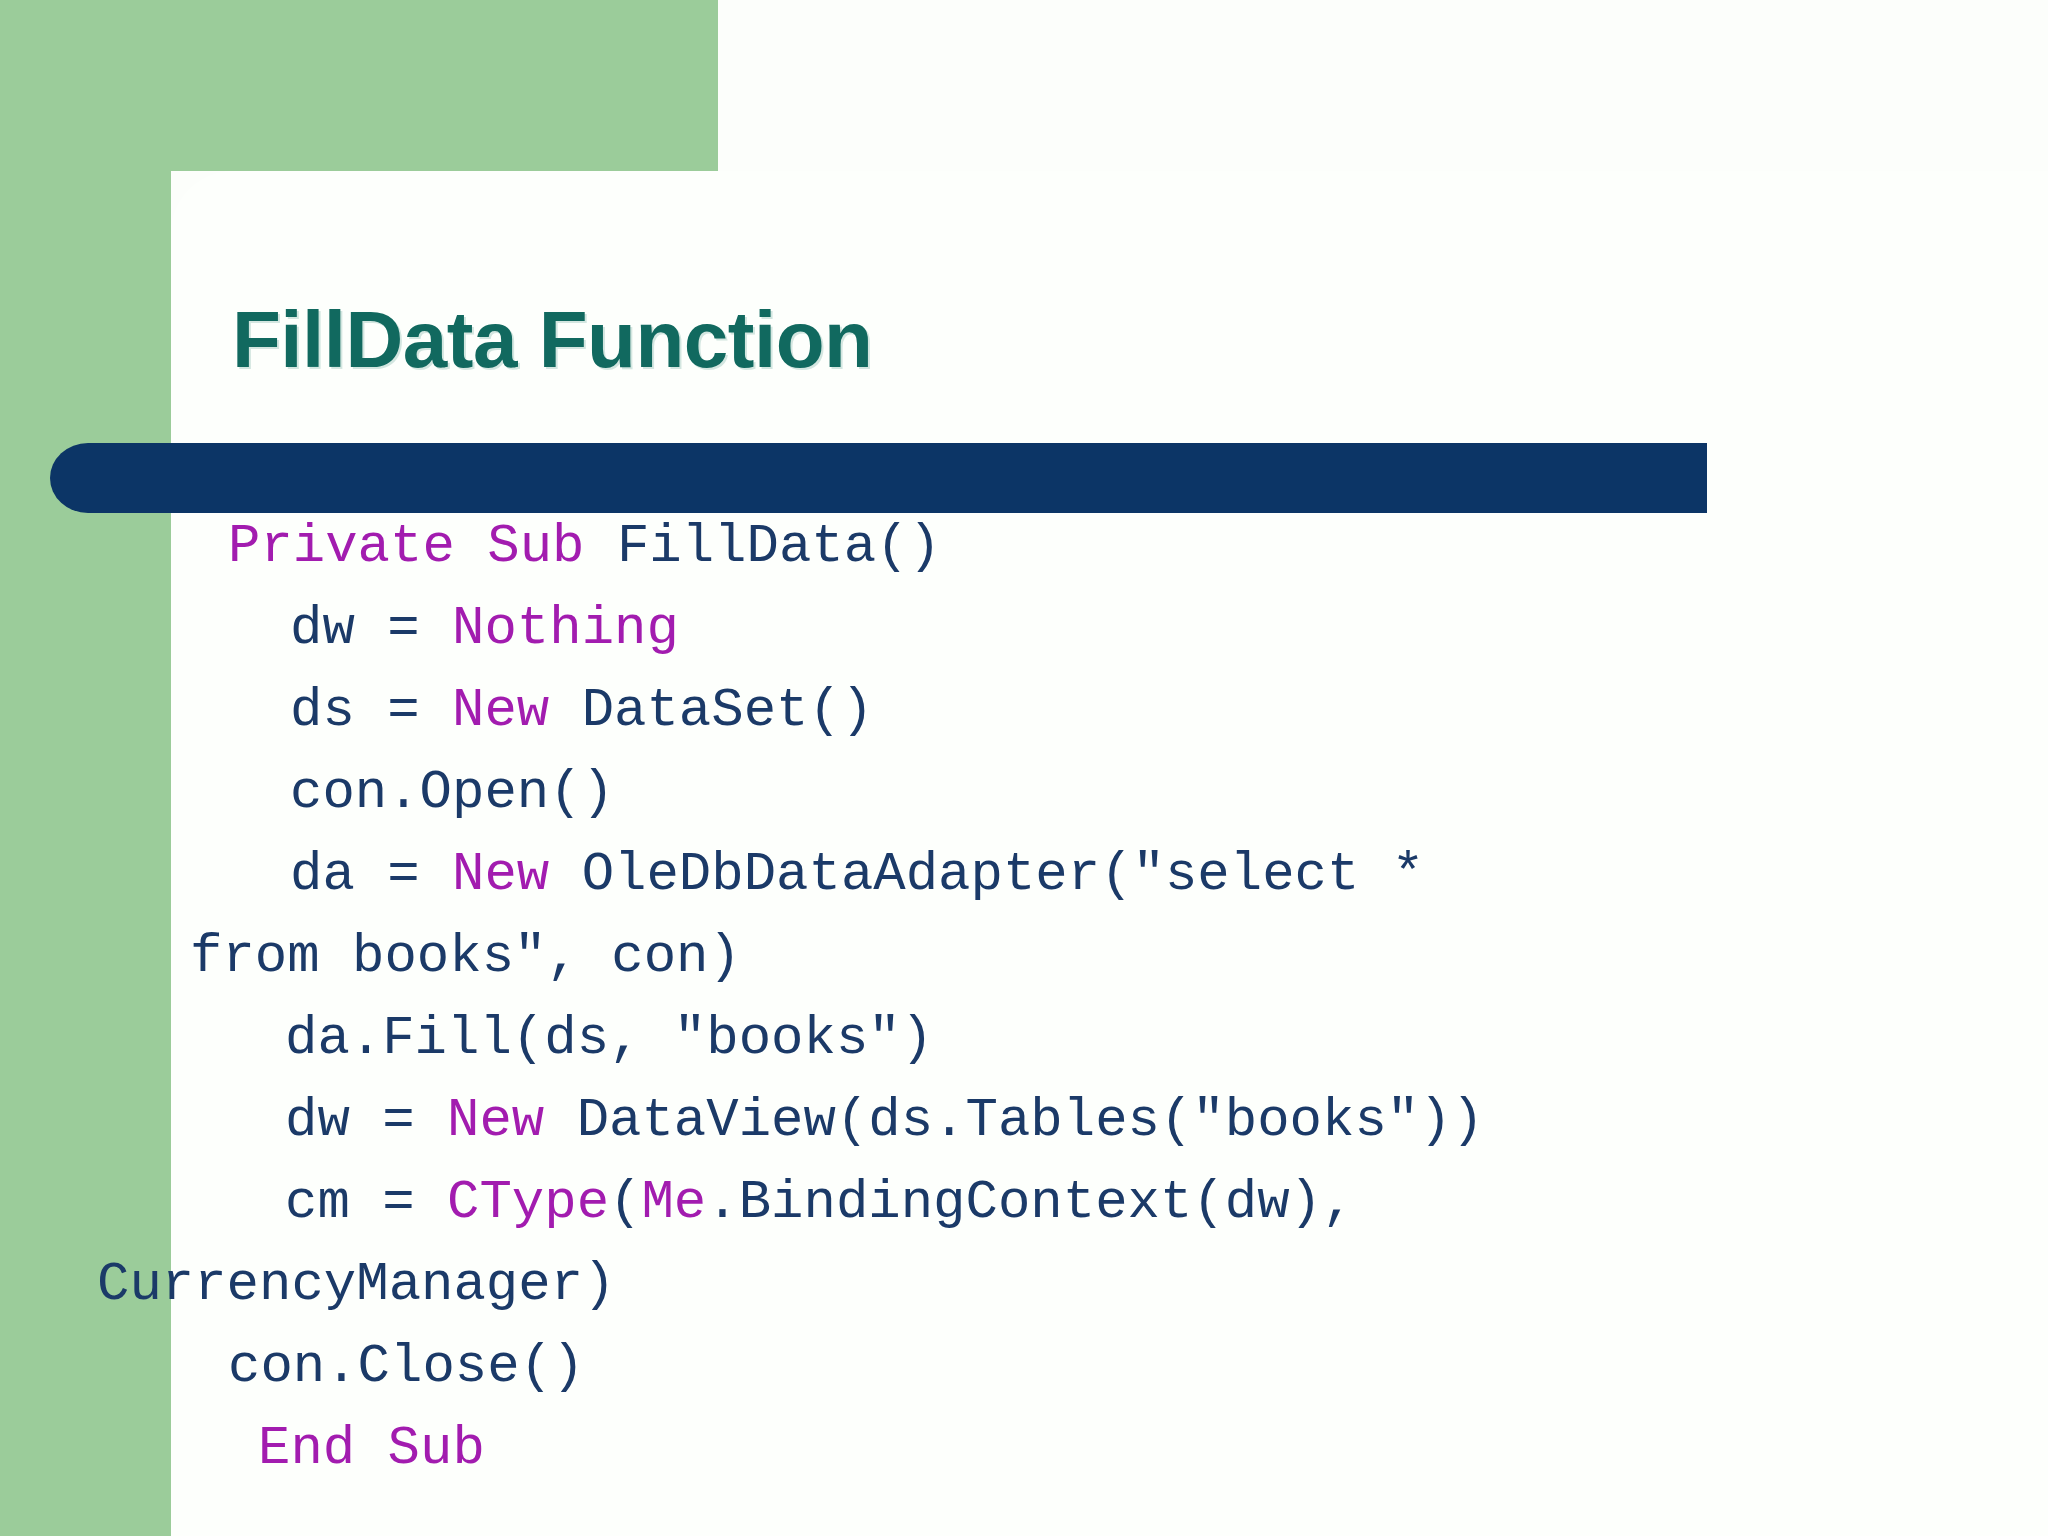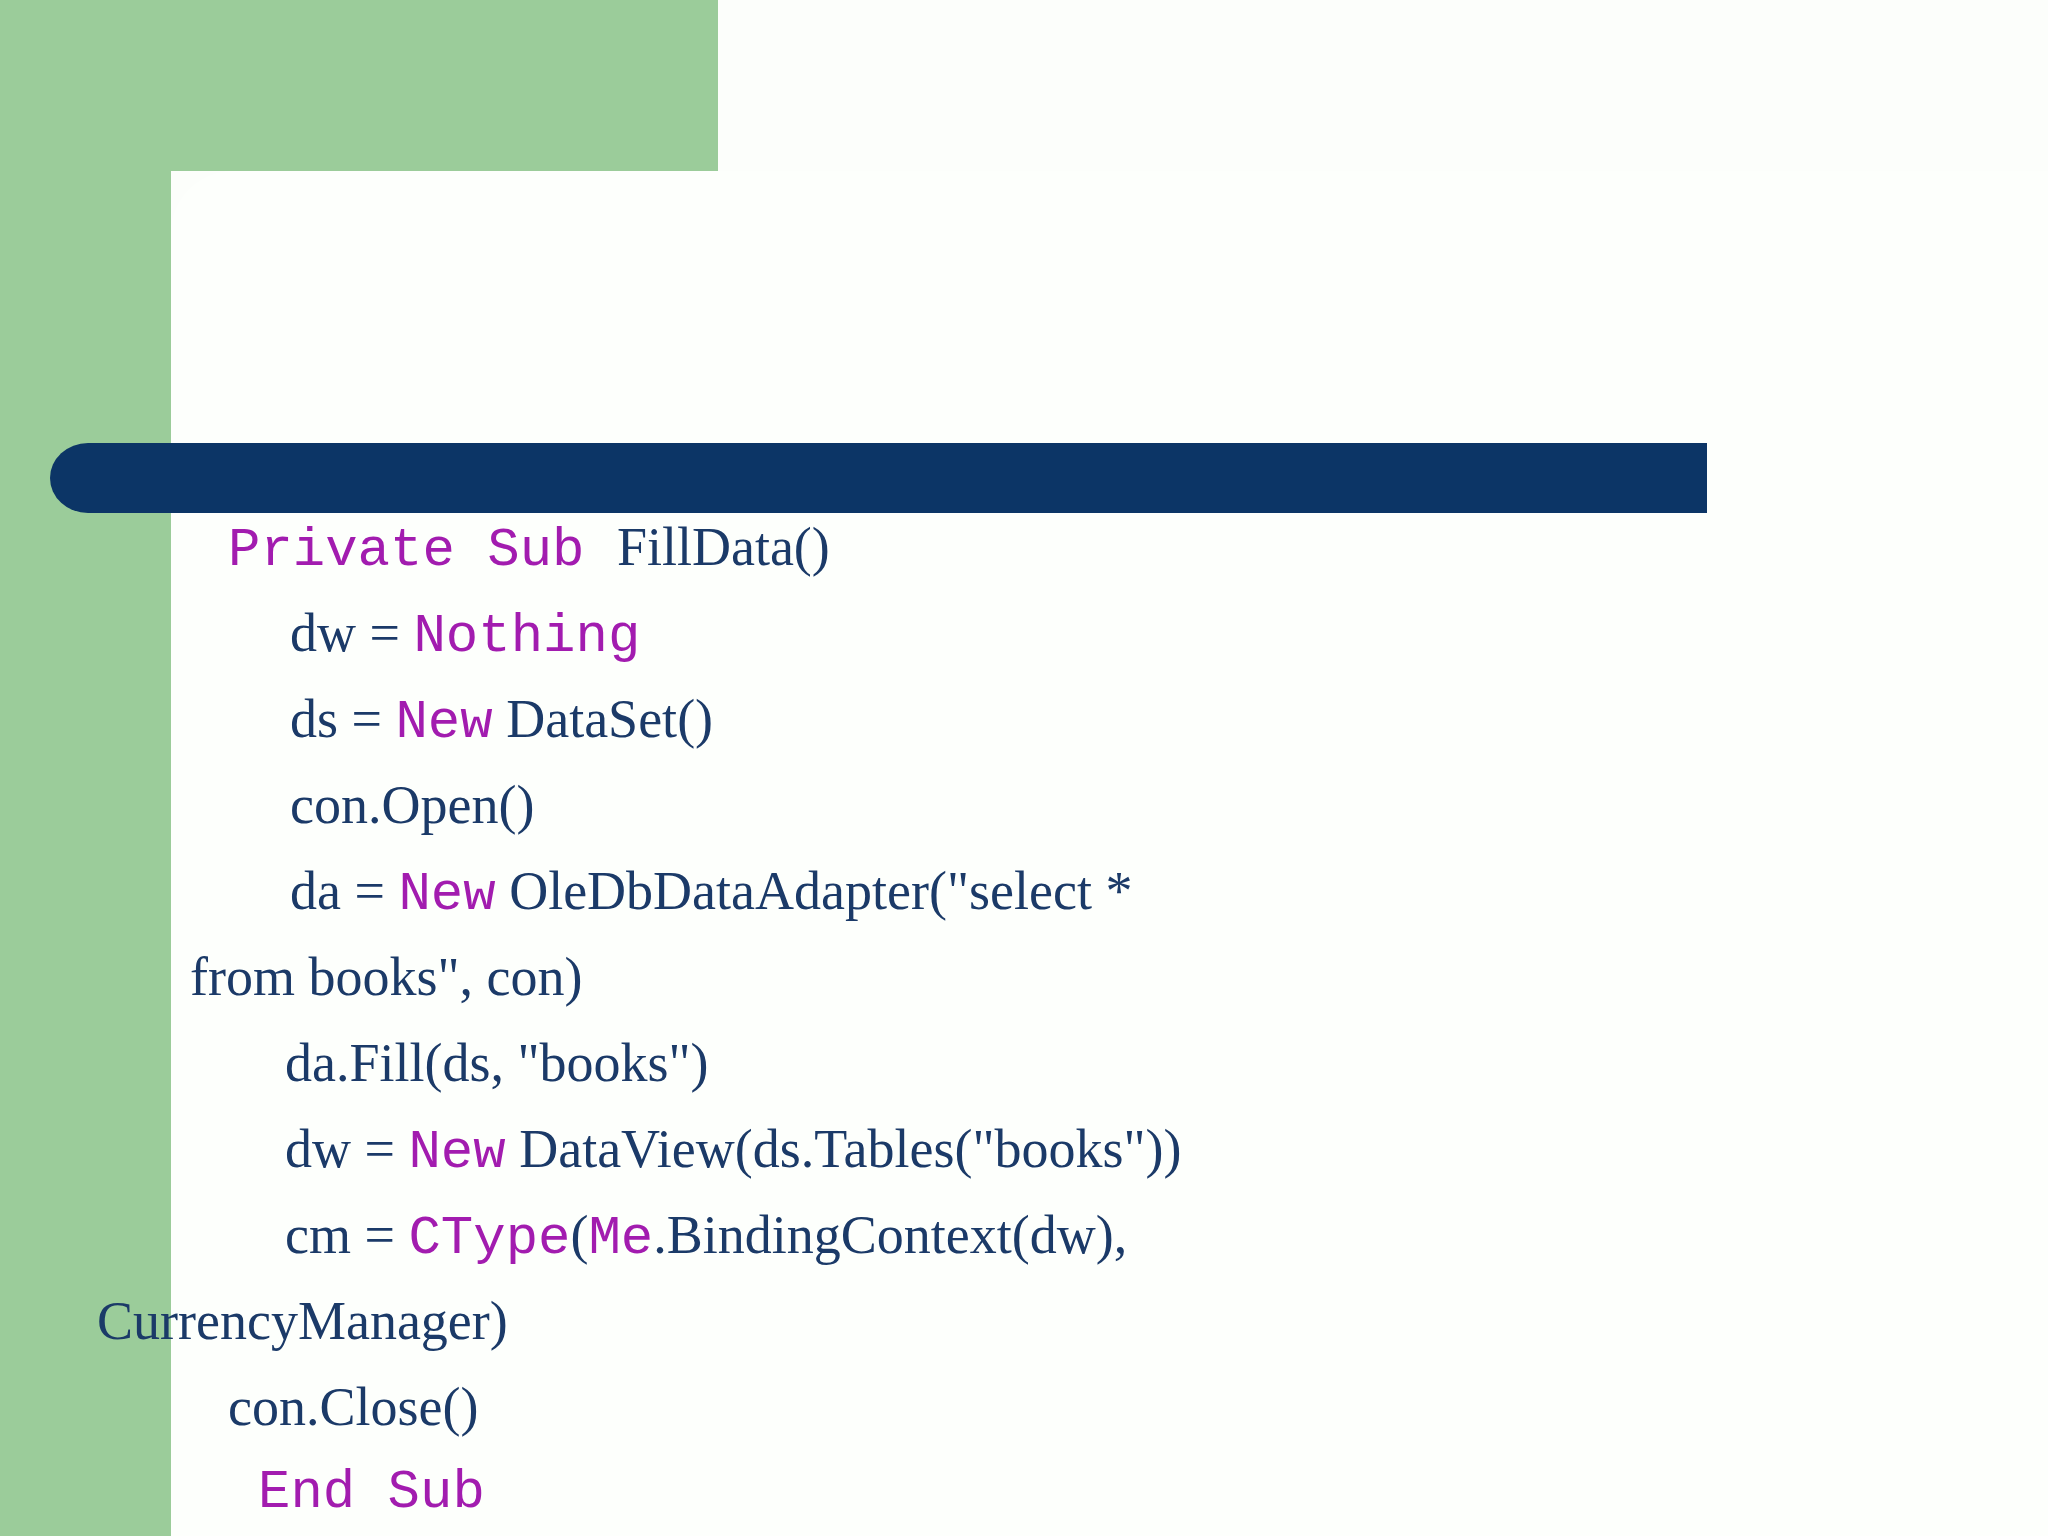--- a/index.html
+++ b/index.html
@@ -94,29 +94,30 @@
   }
   .code-line.indent-0 { padding-left: 228px; }
   .code-line.indent-1 { padding-left: 290px; }
   .code-line.indent-2 { padding-left: 285px; }
   .code-line.wrap     { padding-left: 190px; }
   .code-line.wrap2    { padding-left: 85px; margin-left: 12px; }
   .code-line.close    { }
   .code-line.endsub   { padding-left: 258px; }
 
   .kw { color: #a21caf; }
-  .pl { color: #1b3a68; font-family: Liberation Serif, serif; }
+  .pl { color: #1b3a68; }
 </style>
 </head>
 <body>
 
 <div id="slide">
 
   <div class="green-block"></div>
   <div class="green-band"></div>
   <div class="white-panel"></div>
 
+  <div class="title">FillData Function</div>
 
   <div class="divider-bar"></div>
 
   <div class="code-body" id="code-body"><div class="code-line indent-0"><span class="kw">Private Sub </span><span class="pl">FillData()</span></div><div class="code-line indent-1"><span class="pl">dw = </span><span class="kw">Nothing</span></div><div class="code-line indent-1"><span class="pl">ds = </span><span class="kw">New</span><span class="pl"> DataSet()</span></div><div class="code-line indent-1"><span class="pl">con.Open()</span></div><div class="code-line indent-1"><span class="pl">da = </span><span class="kw">New</span><span class="pl"> OleDbDataAdapter("select *</span></div><div class="code-line wrap"><span class="pl">from books", con)</span></div><div class="code-line indent-2"><span class="pl">da.Fill(ds, "books")</span></div><div class="code-line indent-2"><span class="pl">dw = </span><span class="kw">New</span><span class="pl"> DataView(ds.Tables("books"))</span></div><div class="code-line indent-2"><span class="pl">cm = </span><span class="kw">CType</span><span class="pl">(</span><span class="kw">Me</span><span class="pl">.BindingContext(dw),</span></div><div class="code-line wrap2"><span class="pl">CurrencyManager)</span></div><div class="code-line close"><span class="pl">con.Close()</span></div><div class="code-line endsub"><span class="kw">End Sub</span></div></div>
 
 </div>
 
 </body></html>

